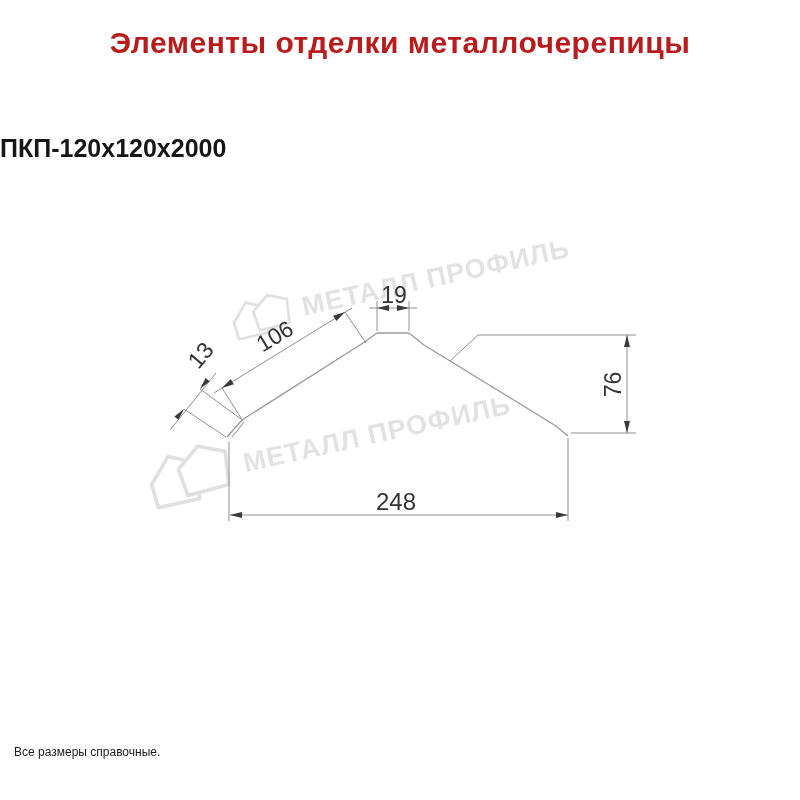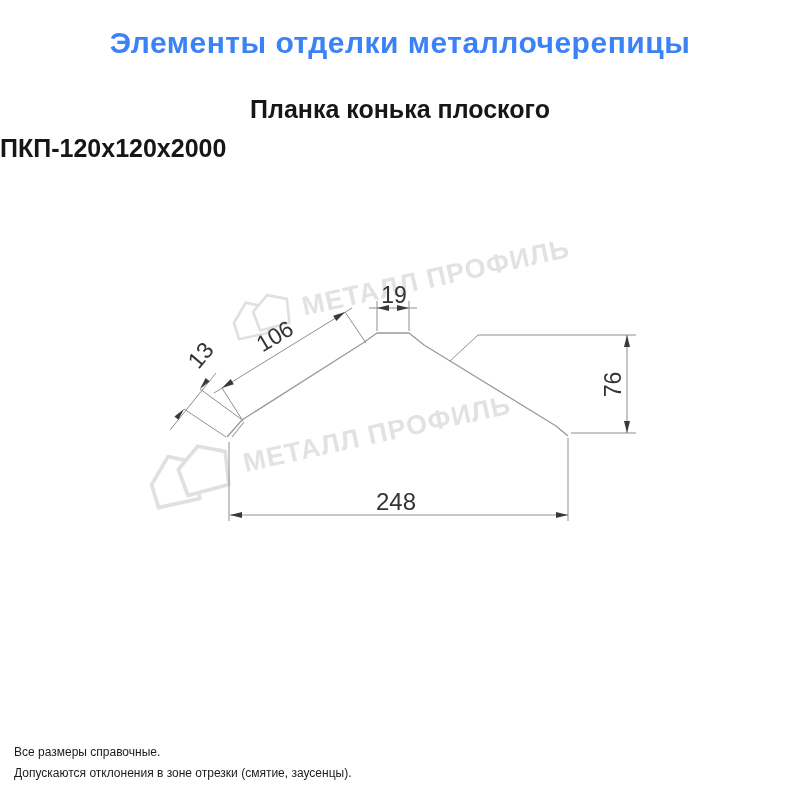--- a/index.html
+++ b/index.html
@@ -1,20 +1,20 @@
 <!DOCTYPE html>
 <html><head>
 <meta charset="utf-8">
 <style>
   html,body{margin:0;padding:0;}
   body{width:800px;height:800px;background:#ffffff;position:relative;overflow:hidden;
        font-family:"Liberation Sans","DejaVu Sans",sans-serif;}
   .page{position:absolute;inset:0;background:#fff;}
   .abs{position:absolute;}
-  .title{left:0;top:26px;width:800px;text-align:center;font-size:30px;font-weight:bold;color:#3b82f6;letter-spacing:.5px;}
+  .title{left:0;top:26px;width:800px;text-align:center;font-size:30px;font-weight:bold;color:#b91c1c;letter-spacing:.5px;}
   .sub1{left:0;top:95px;width:800px;text-align:center;font-size:25px;font-weight:bold;color:#161616;}
   .sub2{left:0;top:134px;width:800px;text-align:left;font-size:25px;font-weight:bold;color:#161616;}
   .dim{color:#333;font-size:23px;text-align:center;z-index:3;}
   .dim-28{left:377px;top:282px;width:34px;}
   .dim-106{left:243px;top:323px;width:64px;transform:rotate(-31deg);}
   .dim-13{left:181px;top:342px;width:40px;transform:rotate(-50deg);}
   .dim-76{left:593px;top:371px;width:40px;transform:rotate(-90deg);}
   .dim-248{left:364px;top:488px;width:64px;font-size:24px;}
   .face-label{left:479px;top:292px;width:92px;text-align:center;font-size:17px;line-height:21px;color:#222;z-index:3;}
   .notes{left:14px;color:#1b1b1b;font-size:12px;z-index:3;}
@@ -26,21 +26,20 @@
   .wm2{left:146px;top:450px;transform:rotate(-12.5deg);transform-origin:0 50%;}
   svg.draw{position:absolute;left:0;top:0;z-index:2;}
   .wm-icon{flex:0 0 auto;}
 </style>
 </head>
 <body>
 
 <div class="page">
 
   <div class="abs title">Элементы отделки металлочерепицы</div>
-  <div class="abs sub1">Планка конька плоского</div>
   <div class="abs sub2">ПКП-120х120х2000</div>
 
   <div class="abs wm wm1">
     <svg class="wm-icon" width="66" height="50" viewBox="0 0 100 74">
       <path d="M6,38 L30,12 L56,24 L54,64 L8,64 Z" fill="#ffffff" stroke="#d9d9d9" stroke-width="4" stroke-linejoin="round"></path>
       <path d="M38,28 L64,8 L92,20 L88,56 L42,58 Z" fill="#ffffff" stroke="#d9d9d9" stroke-width="4" stroke-linejoin="round"></path>
     </svg>
     <span class="wm-text">МЕТАЛЛ ПРОФИЛЬ</span>
   </div>
 
@@ -98,15 +97,14 @@
   </svg>
 
   <div class="abs dim dim-28">19</div>
   <div class="abs dim dim-106">106</div>
   <div class="abs dim dim-13">13</div>
   <div class="abs dim dim-76">76</div>
   <div class="abs dim dim-248">248</div>
 
 
   <div class="abs notes note1">Все размеры справочные.</div>
-  <div class="abs notes note2">Допускаются отклонения в зоне отрезки (смятие, заусенцы).</div>
 
 </div>
 
 </body></html>

